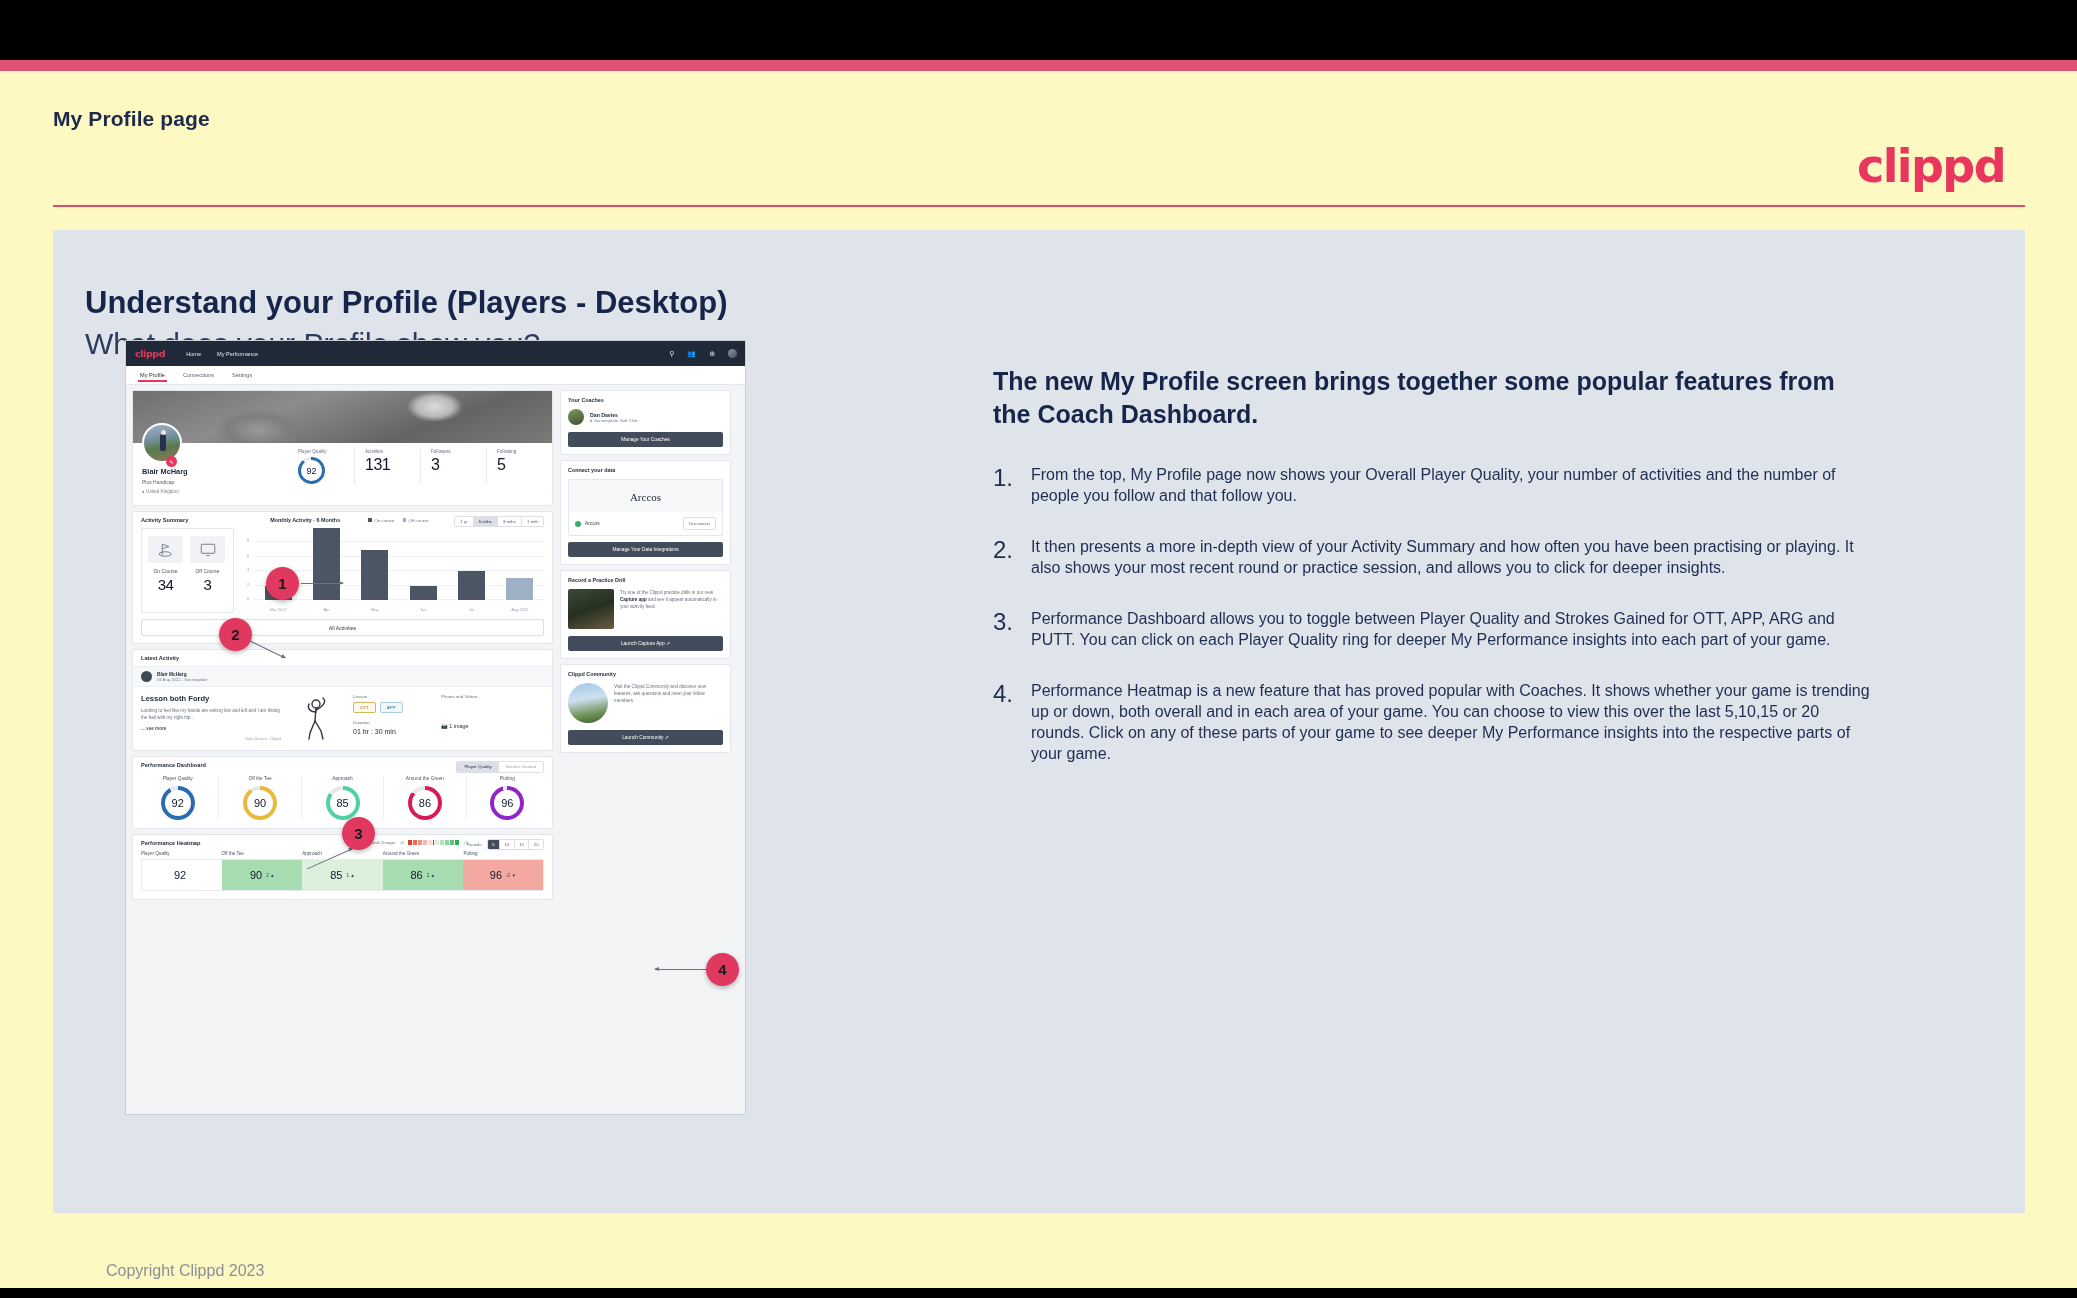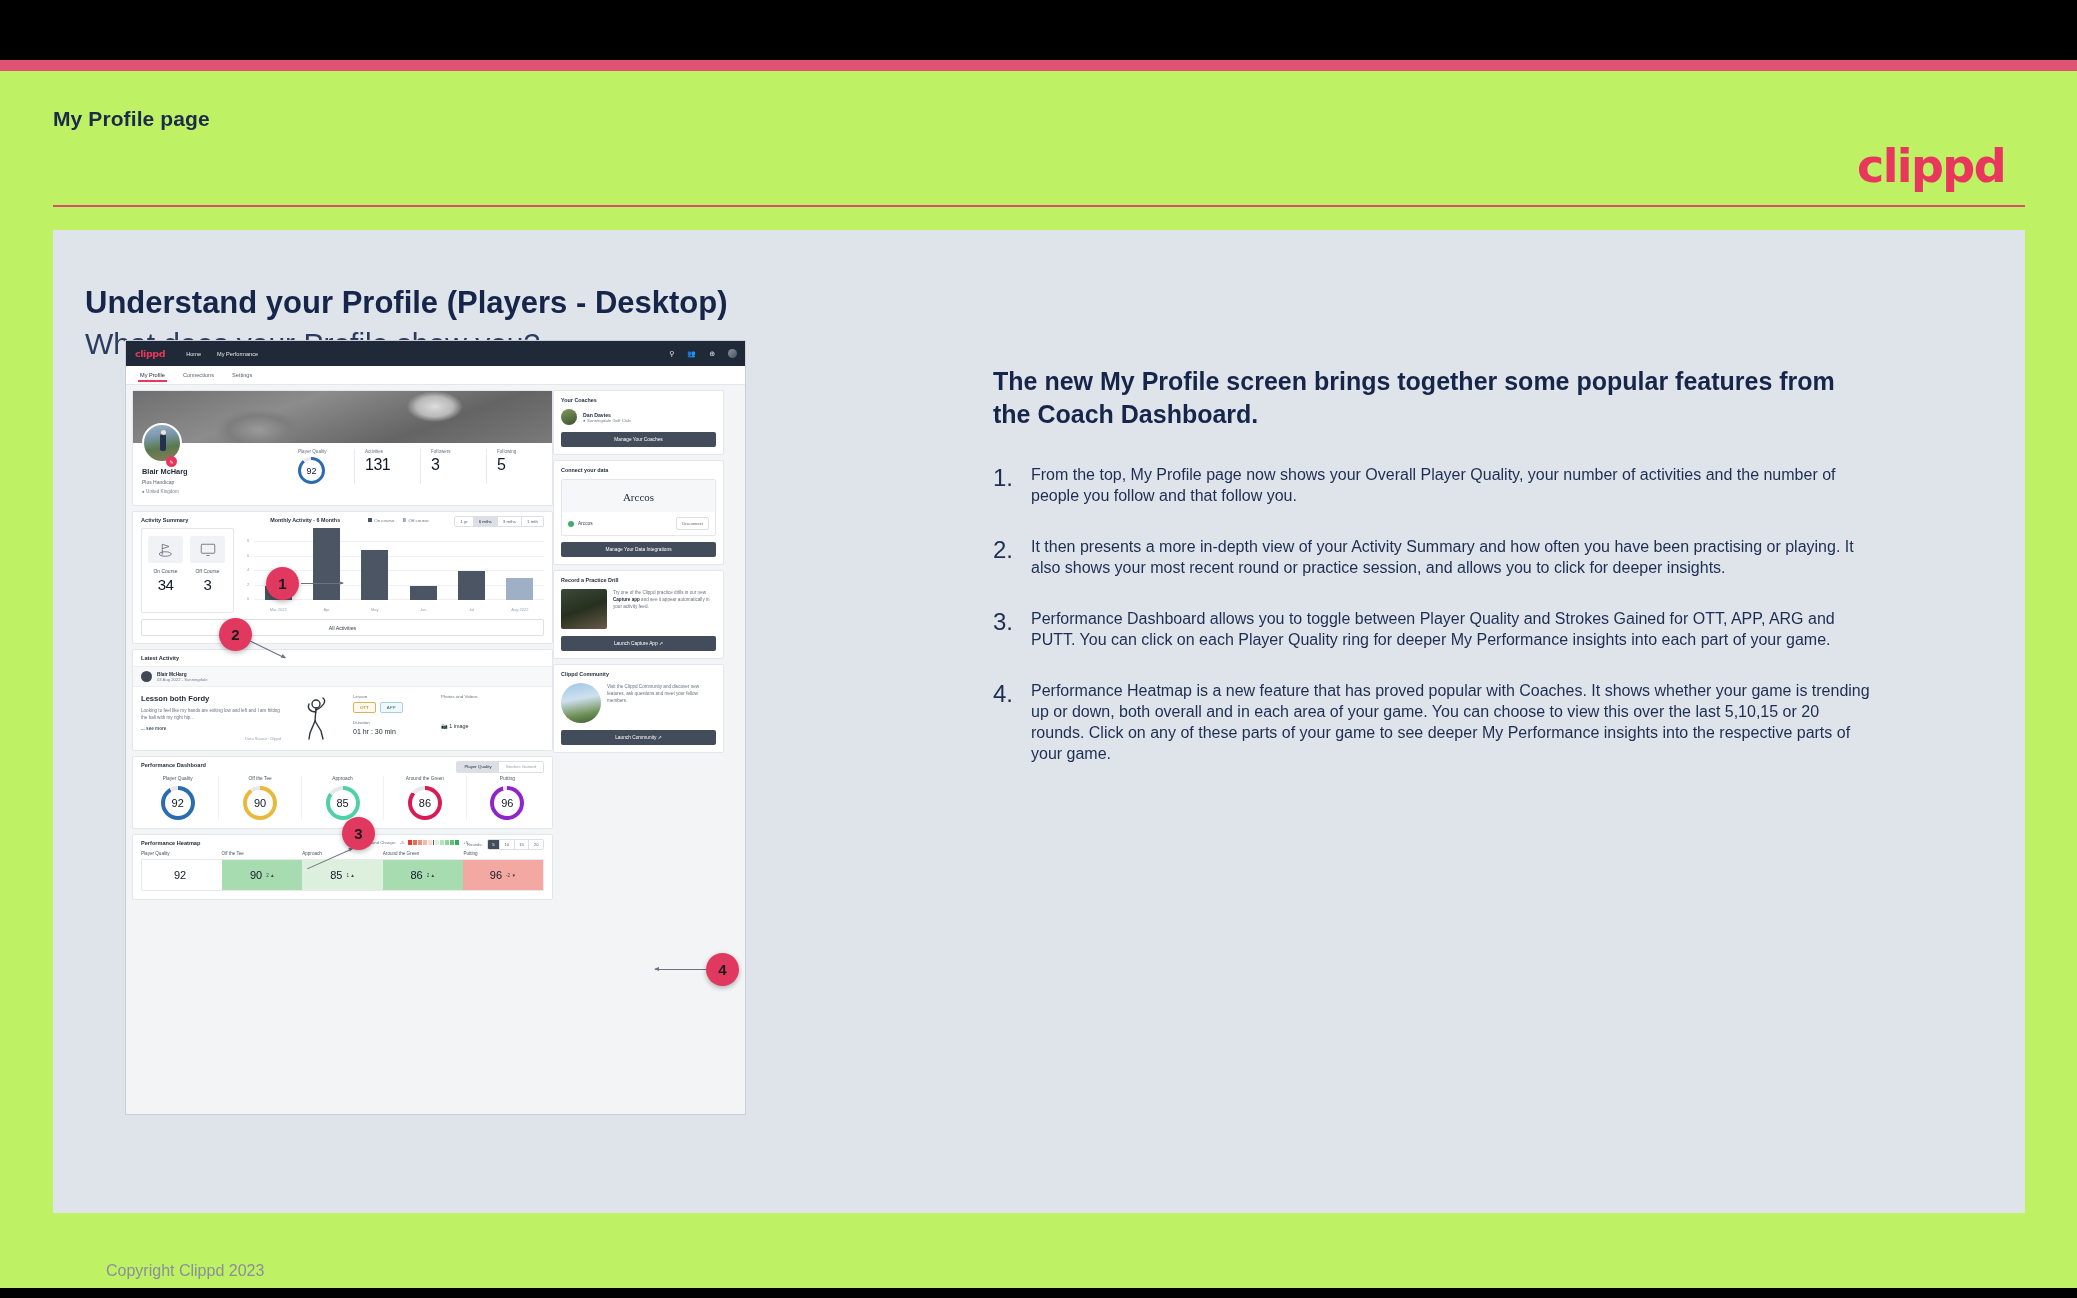--- a/index.html
+++ b/index.html
@@ -5,21 +5,21 @@
   * { box-sizing: border-box; margin: 0; padding: 0; }
   html, body { width: 2077px; height: 1298px; background: #000; }
   body { font-family: "Liberation Sans", sans-serif; overflow: hidden; }
 
   .slide-wrap { position: relative; width: 2077px; height: 1298px; background: #000; }
 
   
   .letterbox-top { position: absolute; top: 0; left: 0; width: 2077px; height: 60px; background: #000; }
   .letterbox-bottom { position: absolute; bottom: 0; left: 0; width: 2077px; height: 40px; background: #000; }
 
-  .slide { position: absolute; top: 60px; left: 0; width: 2077px; height: 1228px; background: #bef264; }
+  .slide { position: absolute; top: 60px; left: 0; width: 2077px; height: 1228px; background: #fef9c3; }
 
   .accent-bar { position: absolute; top: 0; left: 0; width: 2077px; height: 11px; background: #e05274; }
 
   .page-title { position: absolute; top: 47px; left: 53px; font-size: 21px; font-weight: 600; color: #1c2b4a; letter-spacing: .1px; }
 
   .logo { position: absolute; top: 106px; right: 72px; transform: translateY(-50%); font-size: 46px; font-weight: 700; color: #e8365d; letter-spacing: -1.6px; font-family: "DejaVu Sans", sans-serif; }
 
   .title-rule { position: absolute; top: 145px; left: 53px; width: 1972px; height: 2px; background: #d94f6e; }
 
   .body-panel { position: absolute; top: 170px; left: 53px; width: 1972px; height: 983px; background: #dfe3ea; padding-left: 38px; }
@@ -48,21 +48,21 @@
   .app-nav-right { position: absolute; right: 8px; display: flex; align-items: center; gap: 13px; }
   .nv-ic { color: #dfe2e8; font-size: 7px; line-height: 1; }
   .nv-av { width: 9px; height: 9px; border-radius: 50%; background: linear-gradient(135deg,#8a93a5,#4a5160); display:inline-block; }
 
   .app-tabs { height: 19px; background: #fff; display: flex; align-items: center; gap: 18px; padding: 0 14px;
               border-bottom: 1px solid #e3e6ec; }
   .app-tab { font-size: 5.6px; color: #5c646f; padding-bottom: 4px; position: relative; top: 2px; }
   .app-tab.active { color: #1f2937; }
   .app-tab.active:after { content:""; position: absolute; left: -2px; right: -2px; bottom: 0; height: 1.6px; background: #e8365d; }
 
-  .app-body { display: flex; padding: 5px 6px; }
+  .app-body { display: flex; gap: 7px; padding: 5px 6px; }
   .col-main { width: 421px; display: flex; flex-direction: column; gap: 5px; }
   .col-side { width: 171px; display: flex; flex-direction: column; gap: 5px; }
 
   .card { background: #fff; border: 1px solid #e3e6ec; border-radius: 2px; }
 
   
   .hero-img { height: 52px; background:
       radial-gradient(ellipse 40px 22px at 72% 30%, #dcdcdc 0%, #b9b9b9 45%, transparent 70%),
       radial-gradient(ellipse 55px 26px at 30% 75%, #9a9a9a 0%, #7d7d7d 55%, transparent 80%),
       linear-gradient(160deg,#6f6f6f 0%, #8c8c8c 35%, #646464 70%, #7a7a7a 100%); }

